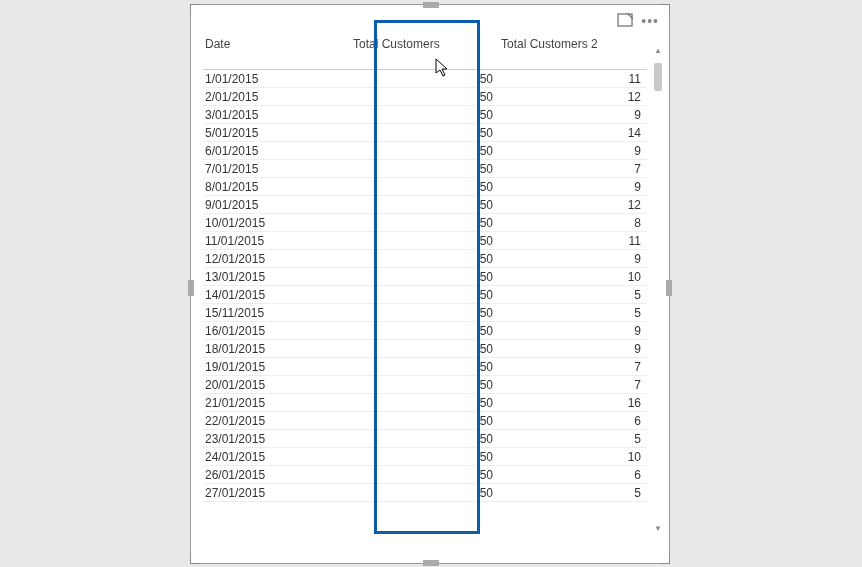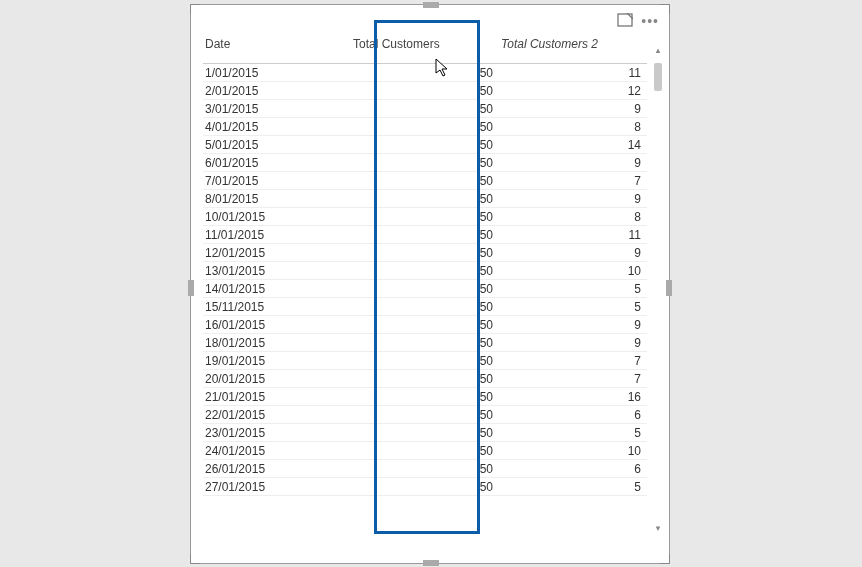--- a/index.html
+++ b/index.html
@@ -41,33 +41,33 @@
     table {
       width: 100%;
       border-collapse: collapse;
       font-size: 12px;
       color: #333;
     }
     th {
       text-align: left;
       font-weight: 400;
       color: #444;
-      padding: 2px 6px 12px 2px;
+      padding: 2px 6px 18px 2px;
       border-bottom: 1px solid #ccc;
     }
     th.num { text-align: left; }
     td {
       padding: 1.5px 6px 1.5px 2px;
       border-bottom: 1px solid #eee;
       height: 17px;
     }
     td.num { text-align: right; }
     .col-date { width: 100px; }
     .col-tc { width: 100px; }
-    .col-tc2 { width: 100px; font-style: italic; }
+    .col-tc2 { width: 100px; }
     .scrollbar {
       position: absolute;
       right: 6px;
       top: 40px;
       width: 10px;
       bottom: 30px;
     }
     .scroll-up, .scroll-down {
       width: 10px; height: 10px;
       color: #888;
@@ -168,43 +168,43 @@
             <td>2/01/2015</td>
             <td class="num">50</td>
             <td class="num">12</td>
           </tr>
           <tr>
             <td>3/01/2015</td>
             <td class="num">50</td>
             <td class="num">9</td>
           </tr>
           <tr>
-            <td>4/01/2015</td>
-            <td class="num">50</td>
-            <td class="num">8</td>
-          </tr>
-          <tr>
             <td>5/01/2015</td>
             <td class="num">50</td>
             <td class="num">14</td>
           </tr>
           <tr>
             <td>6/01/2015</td>
             <td class="num">50</td>
             <td class="num">9</td>
           </tr>
           <tr>
             <td>7/01/2015</td>
             <td class="num">50</td>
             <td class="num">7</td>
           </tr>
           <tr>
             <td>8/01/2015</td>
             <td class="num">50</td>
             <td class="num">9</td>
+          </tr>
+          <tr>
+            <td>9/01/2015</td>
+            <td class="num">50</td>
+            <td class="num">12</td>
           </tr>
           <tr>
             <td>10/01/2015</td>
             <td class="num">50</td>
             <td class="num">8</td>
           </tr>
           <tr>
             <td>11/01/2015</td>
             <td class="num">50</td>
             <td class="num">11</td>

